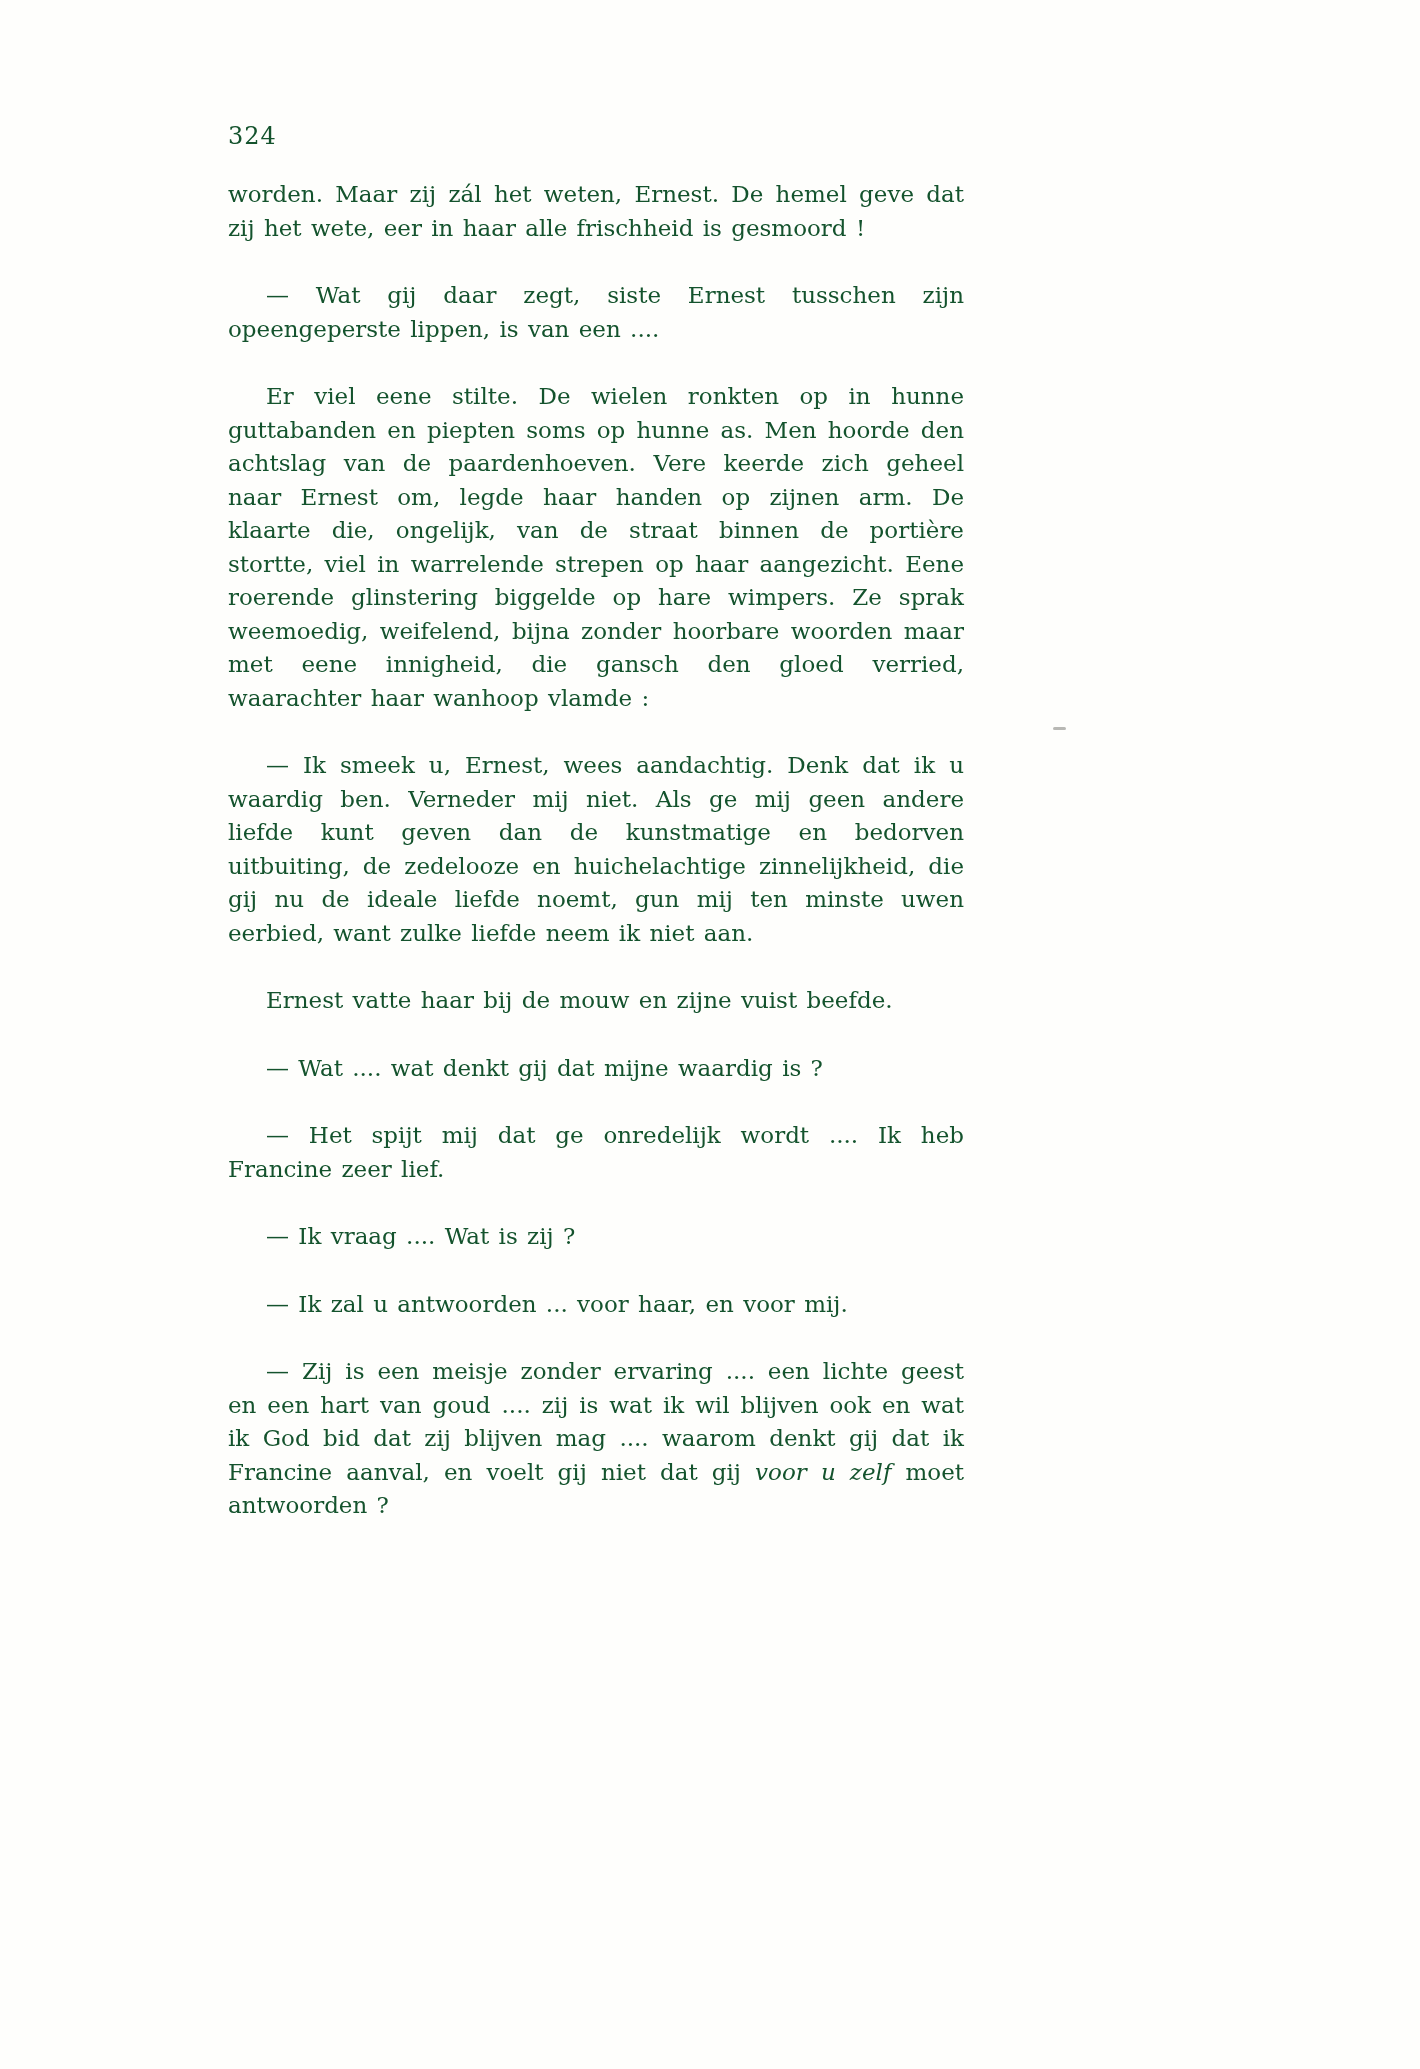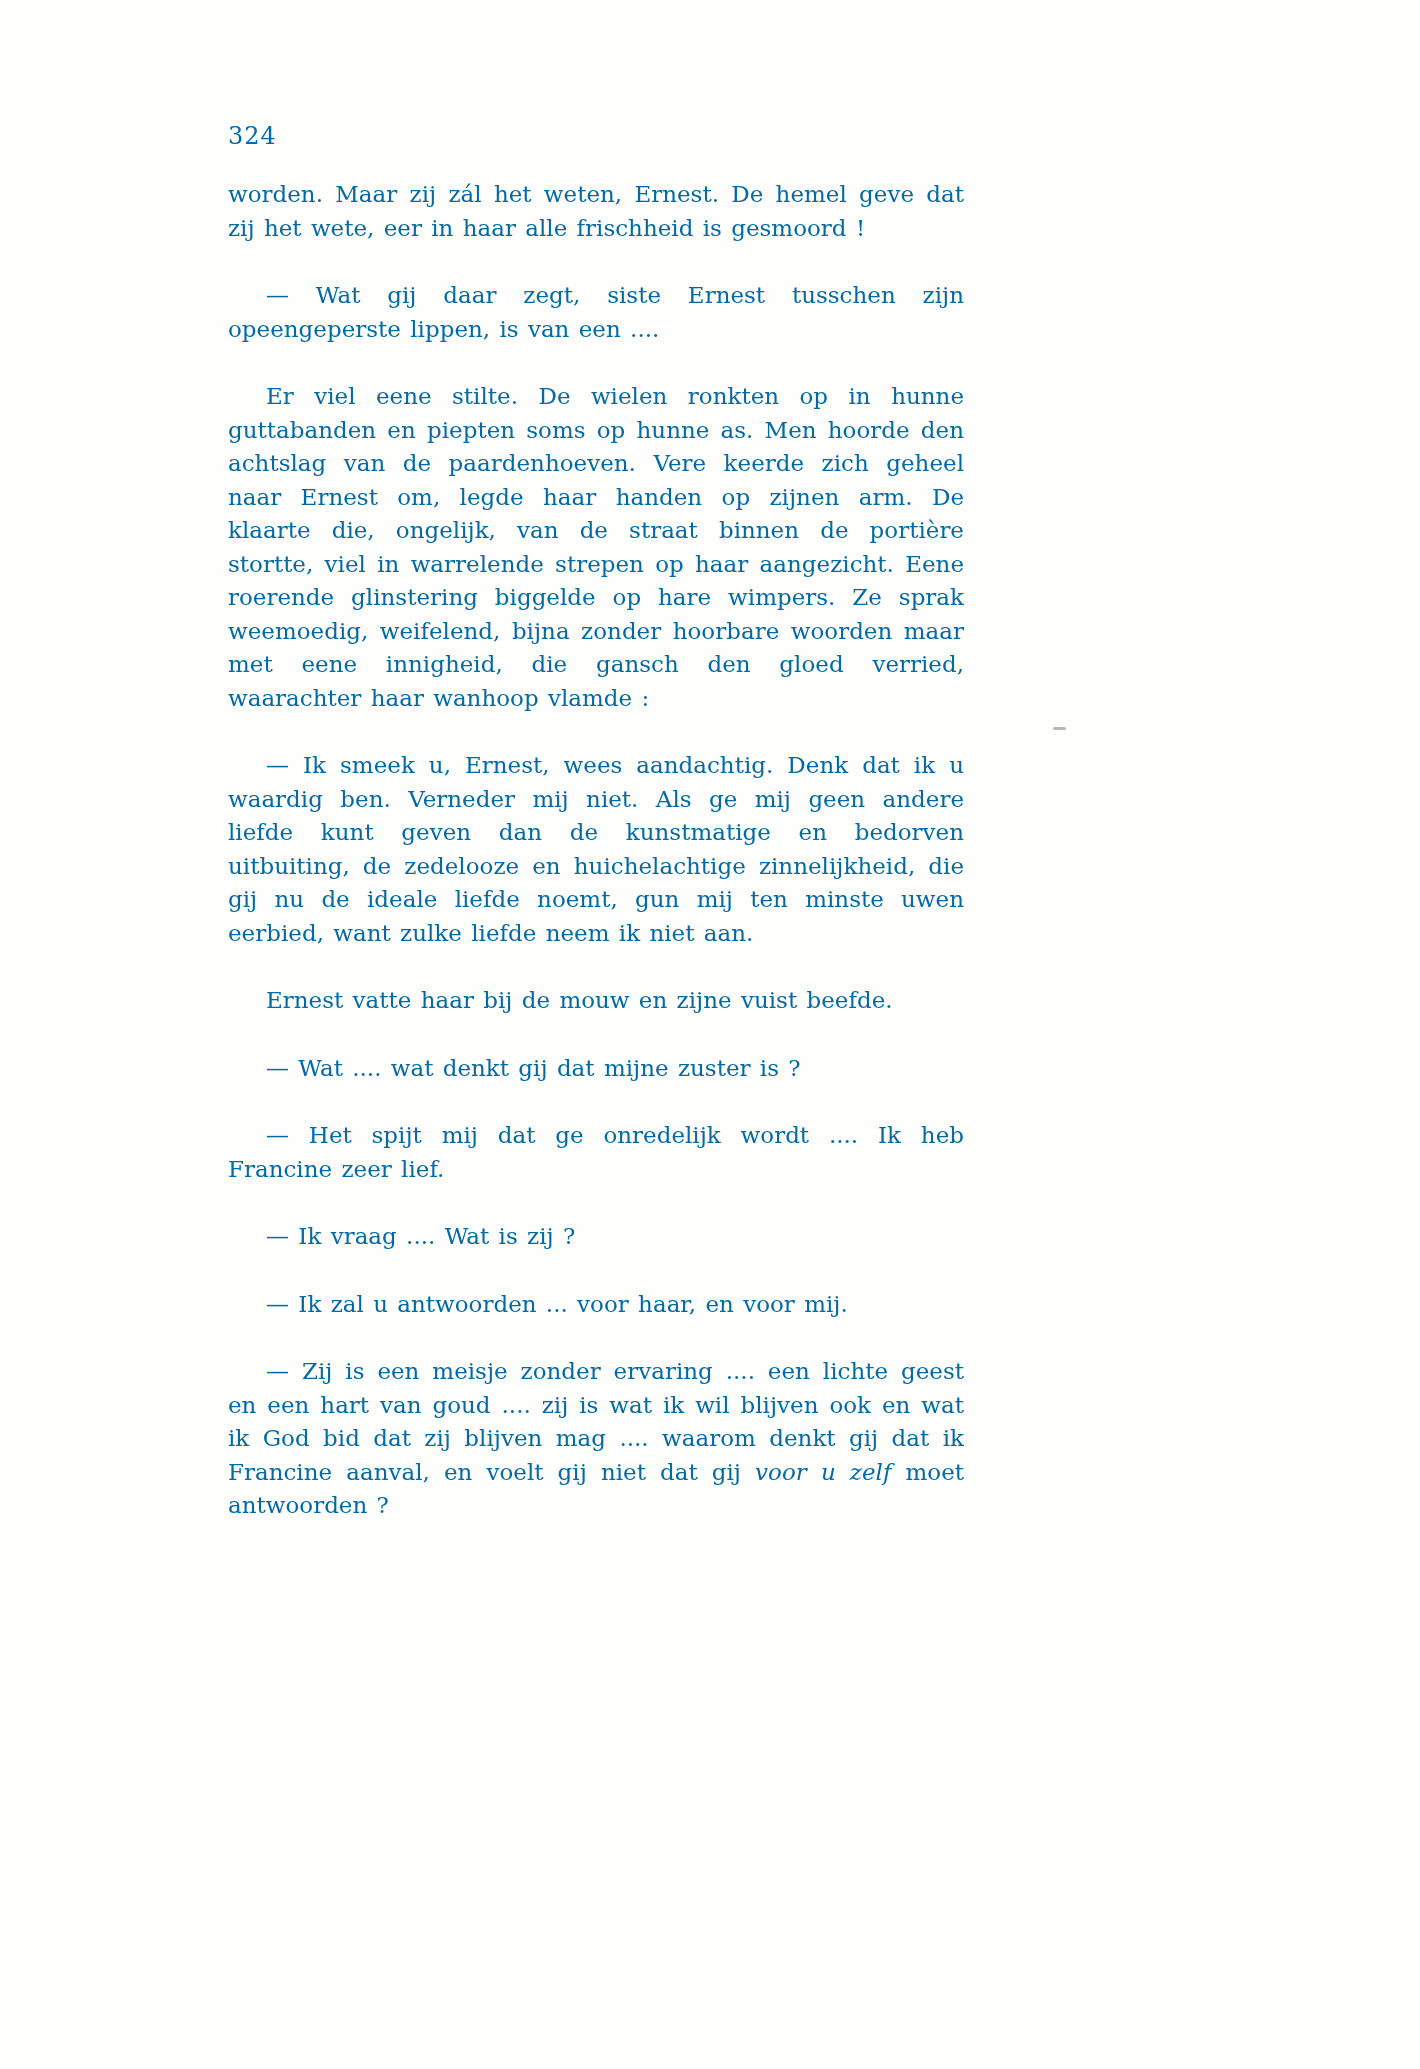--- a/index.html
+++ b/index.html
@@ -6,21 +6,21 @@
     margin: 0;
     padding: 0;
     background: #e8e8e4;
   }
   .page {
     position: relative;
     width: 1420px;
     height: 2069px;
     background: #fefefc;
     font-family: "DejaVu Serif", "Liberation Serif", serif;
-    color: #0369a1;
+    color: #14532d;
     overflow: hidden;
   }
   .page-number {
     position: absolute;
     left: 228px;
     top: 122px;
     font-size: 24px;
     letter-spacing: 1px;
   }
   .text-block {
@@ -68,21 +68,21 @@
 
     <p class="para indent">— Wat gij daar zegt, siste Ernest tusschen zijn opeengeperste lippen, is van een ....</p>
 
 
     <p class="para indent">Er viel eene stilte. De wielen ronkten op in hunne guttabanden en piepten soms op hunne as. Men hoorde den achtslag van de paardenhoeven. Vere keerde zich geheel naar Ernest om, legde haar handen op zijnen arm. De klaarte die, ongelijk, van de straat binnen de portière stortte, viel in warrelende strepen op haar aangezicht. Eene roerende glinstering biggelde op hare wimpers. Ze sprak weemoedig, weifelend, bijna zonder hoorbare woorden maar met eene innigheid, die gansch den gloed verried, waarachter haar wanhoop vlamde :</p>
 
     <p class="para indent">— Ik smeek u, Ernest, wees aandachtig. Denk dat ik u waardig ben. Verneder mij niet. Als ge mij geen andere liefde kunt geven dan de kunstmatige en bedorven uitbuiting, de zedelooze en huichelachtige zinnelijkheid, die gij nu de ideale liefde noemt, gun mij ten minste uwen eerbied, want zulke liefde neem ik niet aan.</p>
 
     <p class="para indent">Ernest vatte haar bij de mouw en zijne vuist beefde.</p>
 
-    <p class="para indent">— Wat .... wat denkt gij dat mijne zuster is ?</p>
+    <p class="para indent">— Wat .... wat denkt gij dat mijne waardig is ?</p>
 
     <p class="para indent">— Het spijt mij dat ge onredelijk wordt .... Ik heb Francine zeer lief.</p>
 
     <p class="para indent">— Ik vraag .... Wat is zij ?</p>
 
     <p class="para indent">— Ik zal u antwoorden ... voor haar, en voor mij.</p>
 
     <p class="para indent"><span>— Zij is een meisje zonder ervaring .... een lichte geest en een hart van goud .... zij is wat ik wil blijven ook en wat ik God bid dat zij blijven mag .... waarom denkt gij dat ik Francine aanval, en voelt gij niet dat gij </span><span class="italic">voor u zelf</span><span> moet antwoorden ?</span></p>
 
   </div>

